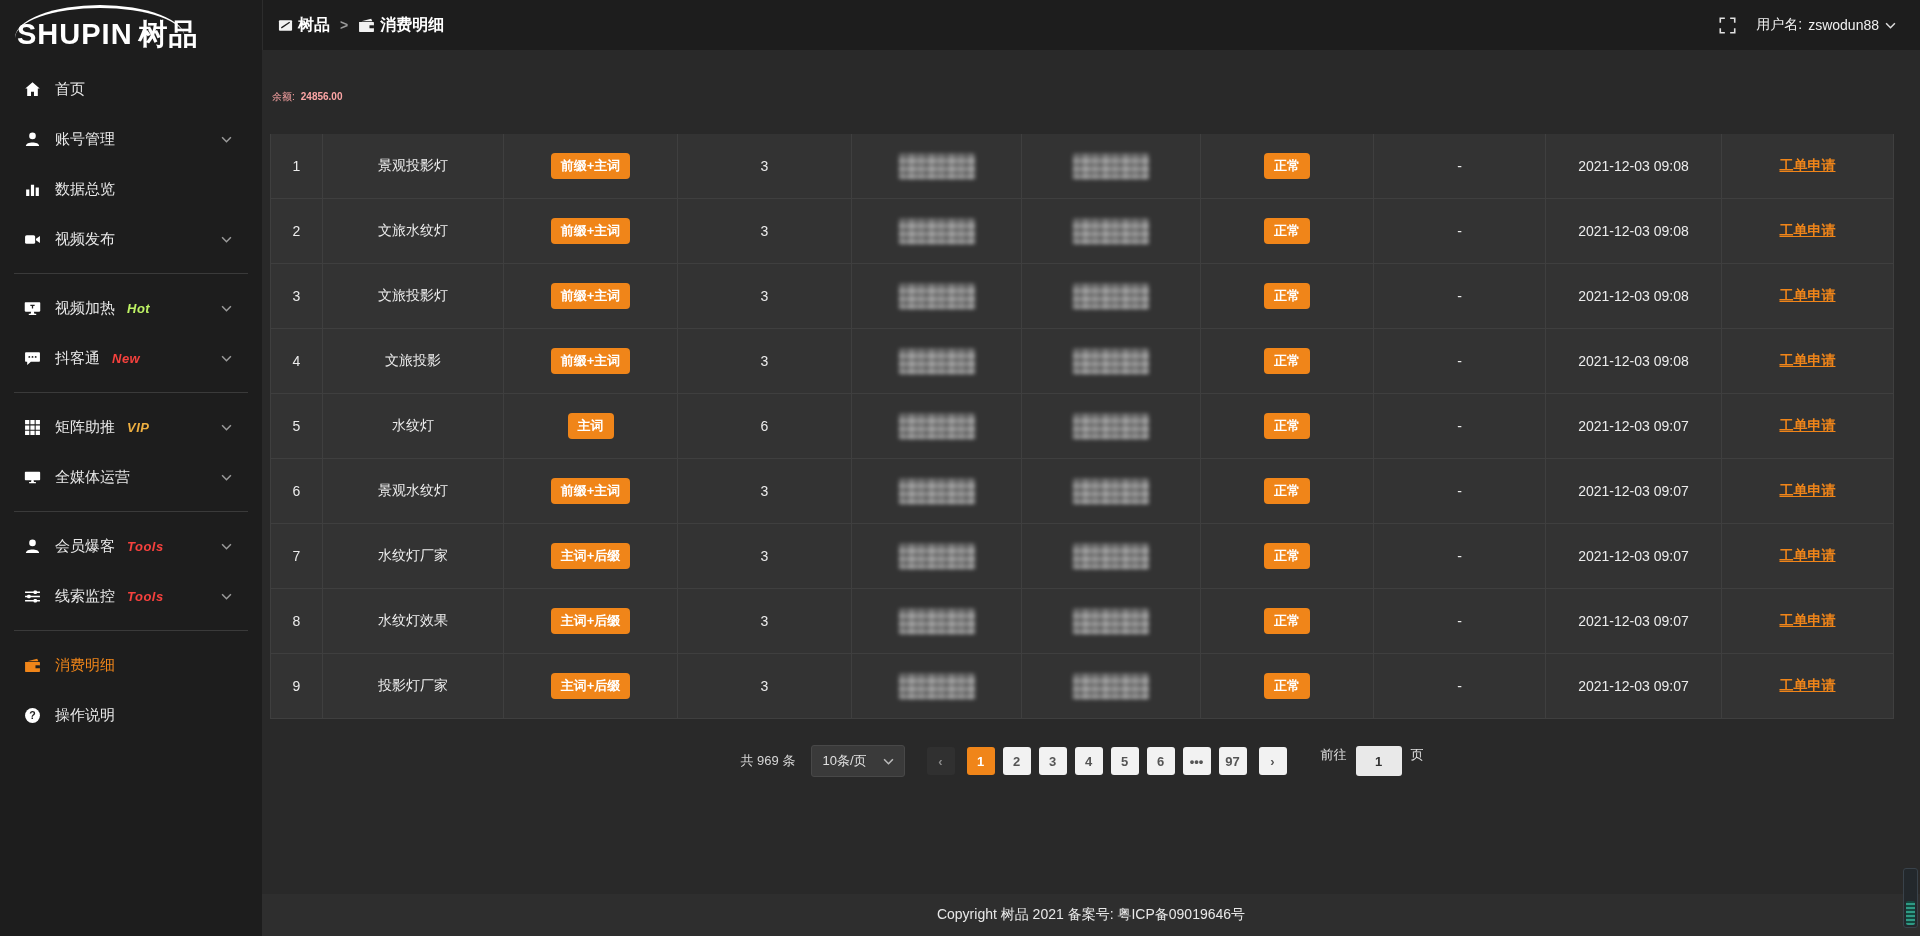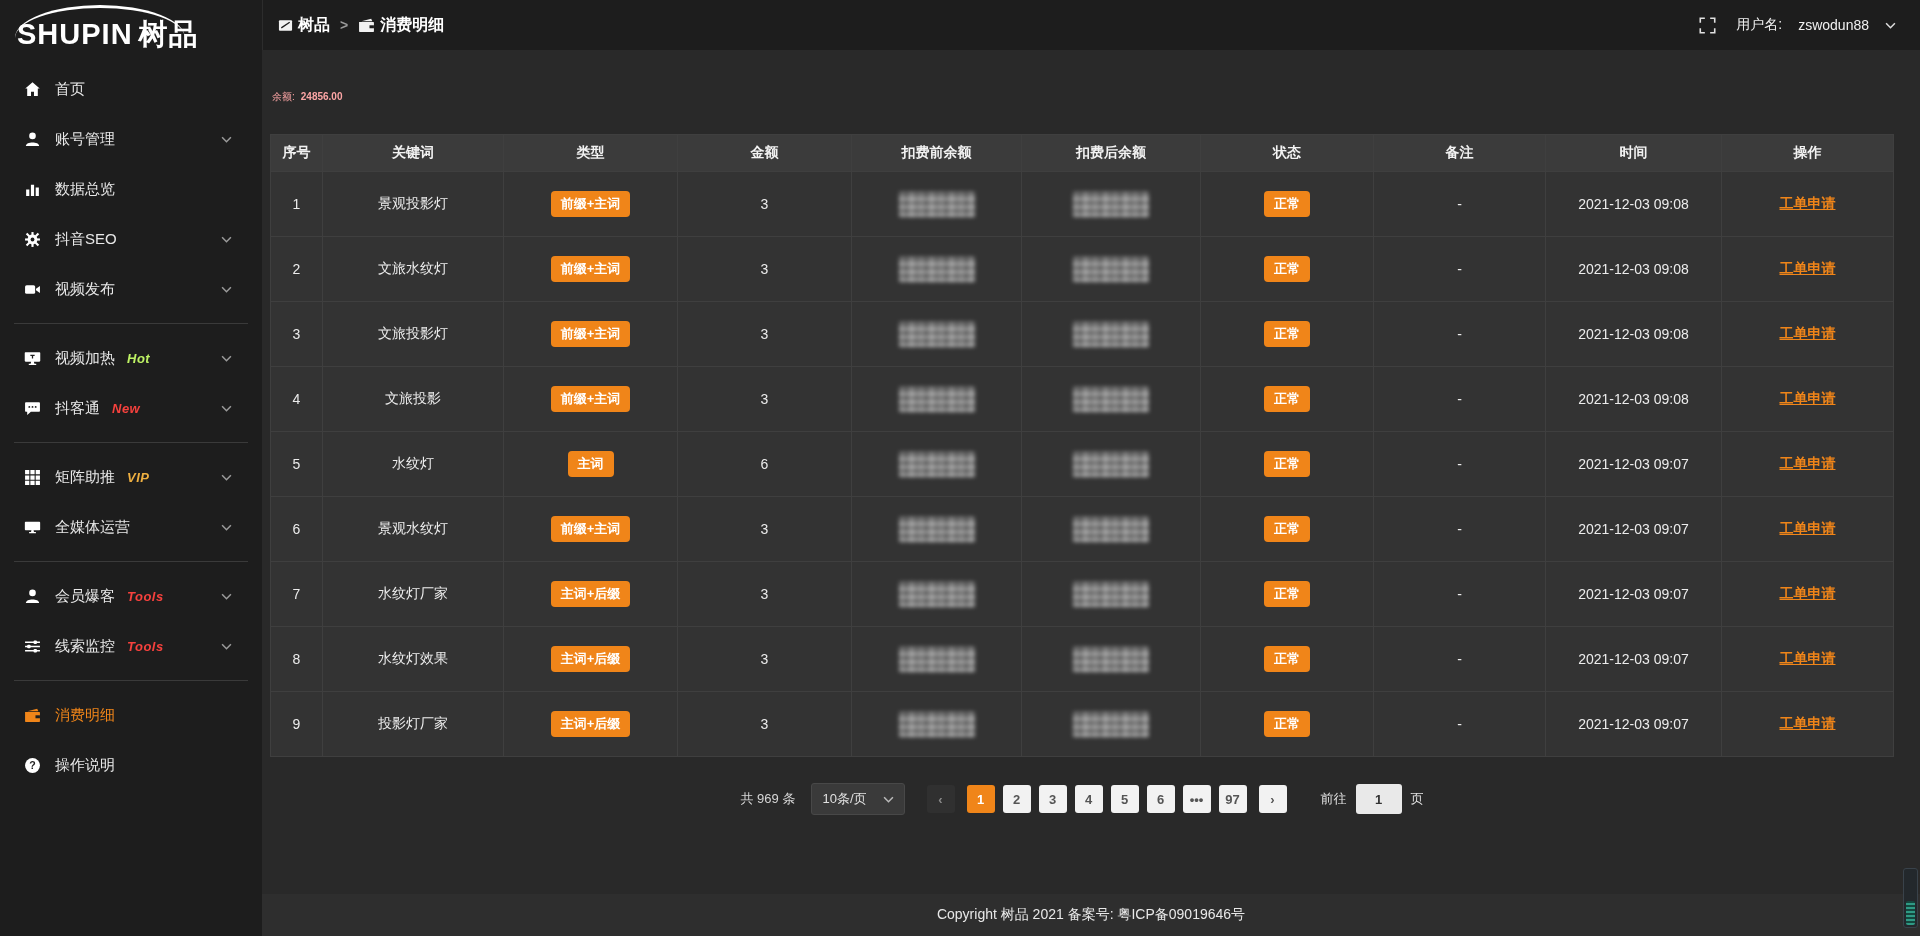--- a/index.html
+++ b/index.html
@@ -23,21 +23,21 @@
   
   .topbar{position:absolute;left:262px;top:0;right:0;height:50px;background:#1d1d1d;
           display:flex;align-items:center;justify-content:space-between;padding:0 24px 0 15px;
           box-sizing:border-box;border-left:1px solid #2c2c2c;}
   .crumbs{display:flex;align-items:center;font-size:16px;font-weight:bold;color:#fff;}
   .crumb{display:flex;align-items:center;gap:5px;}
   .crumb .icn{display:flex;color:#f2f2f2;}
   .crumb-sep{color:#9a9a9a;margin:0 10px;font-size:14px;}
   .top-right{display:flex;align-items:center;gap:20px;color:#f0f0f0;font-size:14px;}
   .fs-btn{display:flex;color:#e0e0e0;cursor:pointer;}
-  .user-box{display:flex;align-items:center;gap:16px;cursor:pointer;}
+  .user-box{display:flex;align-items:center;gap:6px;cursor:pointer;}
   
   .main{position:absolute;left:262px;top:50px;right:0;bottom:0;background:#292929;}
   .balance{margin:40px 0 0 10px;font-size:10px;color:#fca5a5;font-weight:normal;}
   .balance b{margin-left:6px;}
   .grid{margin:30px 0 0 8px;width:1624px;}
   .t-row{display:flex;background:#333;}
   .t-row.hd{background:#3b3b3b;}
   .t-cell{height:65px;display:flex;align-items:center;justify-content:center;box-sizing:border-box;
           border-right:1px solid #3f3f3f;border-bottom:1px solid #3f3f3f;font-size:14px;color:#ececec;}
   .t-row .t-cell:first-child{border-left:1px solid #3f3f3f;}
@@ -53,21 +53,21 @@
               gap:8px;font-size:13px;color:#d6d6d6;}
   .pg-total{margin-right:8px;}
   .pg-size{background:#3a3a3a;border:1px solid #484848;border-radius:3px;height:30px;padding:0 10px;
            display:flex;align-items:center;gap:16px;color:#e0e0e0;cursor:pointer;margin-right:14px;}
   .pg-size .icn{display:flex;color:#bbb;}
   .pg-btn{min-width:28px;height:28px;padding:0 4px;border-radius:3px;background:#f2f2f2;color:#555;
           display:flex;align-items:center;justify-content:center;font-weight:bold;font-size:13px;cursor:pointer;box-sizing:border-box;}
   .pg-btn.prev{background:#303030;color:#8a8a8a;margin-right:4px;}
   .pg-btn.next{margin-left:4px;}
   .pg-btn.active{background:#f08519;color:#fff;}
-  .pg-goto{display:flex;align-items:center;gap:9px;margin-left:26px;color:#e0e0e0;}
+  .pg-goto{display:flex;align-items:flex-start;gap:9px;margin-left:26px;color:#e0e0e0;}
   .goto-input{width:42px;height:28px;background:#e9e9e9;border:none;border-radius:3px;color:#333;
               text-align:center;font-weight:bold;font-size:13px;}
   
   .footer{position:absolute;left:0;right:0;bottom:0;height:42px;background:#2e2e2e;
           display:flex;align-items:center;justify-content:center;font-size:14px;color:#e8e8e8;}
   .corner-widget{position:absolute;right:2px;bottom:8px;width:13px;height:58px;background:#23282c;
                  border:1px solid #39424a;border-radius:3px;z-index:6;}
   .corner-widget .stripes{position:absolute;left:2px;right:2px;bottom:2px;height:24px;border-radius:2px;
                  background:repeating-linear-gradient(0deg,#2f9a85 0 2px,#14483f 2px 4px);}
 </style>
@@ -104,40 +104,20 @@
           </svg>
         </span>
       </div>
       <div class="side-item">
         <span class="icn">
           <svg viewBox="0 0 16 16" width="17" height="17">
             <path fill="currentColor" d="M2 8h3v6H2zM6.5 3.5h3V14h-3zM11 6h3v8h-3z"></path>
           </svg>
         </span>
         <span>数据总览</span>
-      </div>
-      <div class="side-item">
-        <span class="icn">
-          <svg viewBox="0 0 16 16" width="17" height="17">
-            <g fill="currentColor">
-              <rect x="7" y="1" width="2" height="14"></rect>
-              <rect x="1" y="7" width="14" height="2"></rect>
-              <path d="M3.1 1.7 14.3 12.9l-1.4 1.4L1.7 3.1z"></path>
-              <path d="M12.9 1.7 1.7 12.9l1.4 1.4L14.3 3.1z"></path>
-              <circle cx="8" cy="8" r="4.6"></circle>
-            </g>
-            <circle cx="8" cy="8" r="1.8" fill="#1d1d1d"></circle>
-          </svg>
-        </span>
-        <span>抖音SEO</span>
-        <span class="side-chevron">
-          <svg viewBox="0 0 10 6" width="11" height="7">
-            <path d="M1 1l4 4 4-4" fill="none" stroke="currentColor" stroke-width="1.4"></path>
-          </svg>
-        </span>
       </div>
       <div class="side-item">
         <span class="icn">
           <svg viewBox="0 0 16 16" width="17" height="17">
             <rect fill="currentColor" x="1" y="4" width="9.5" height="8" rx="1.5"></rect>
             <path fill="currentColor" d="M11.3 7.2 15 4.8v6.4l-3.7-2.4z"></path>
           </svg>
         </span>
         <span>视频发布</span>
         <span class="side-chevron">
@@ -305,32 +285,20 @@
     </span>
   </div>
 </header>
 
 <main class="main">
   <div class="balance">
     <span>余额:</span><b>24856.00</b>
   </div>
 
   <div class="grid" id="grid">
-      <div class="t-row hd">
-        <div class="t-cell" style="width: 53px;">序号</div>
-        <div class="t-cell" style="width: 181px;">关键词</div>
-        <div class="t-cell" style="width: 174px;">类型</div>
-        <div class="t-cell" style="width: 174px;">金额</div>
-        <div class="t-cell" style="width: 170px;">扣费前余额</div>
-        <div class="t-cell" style="width: 179px;">扣费后余额</div>
-        <div class="t-cell" style="width: 173px;">状态</div>
-        <div class="t-cell" style="width: 172px;">备注</div>
-        <div class="t-cell" style="width: 176px;">时间</div>
-        <div class="t-cell" style="width: 172px;">操作</div>
-      </div>
       <div class="t-row">
         <div class="t-cell" style="width: 53px;">1</div>
         <div class="t-cell" style="width: 181px;">景观投影灯</div>
         <div class="t-cell" style="width: 174px;">
           <span class="badge">前缀+主词</span>
         </div>
         <div class="t-cell" style="width: 174px;">3</div>
         <div class="t-cell" style="width: 170px;">
           <span class="blur-block"></span>
         </div>

